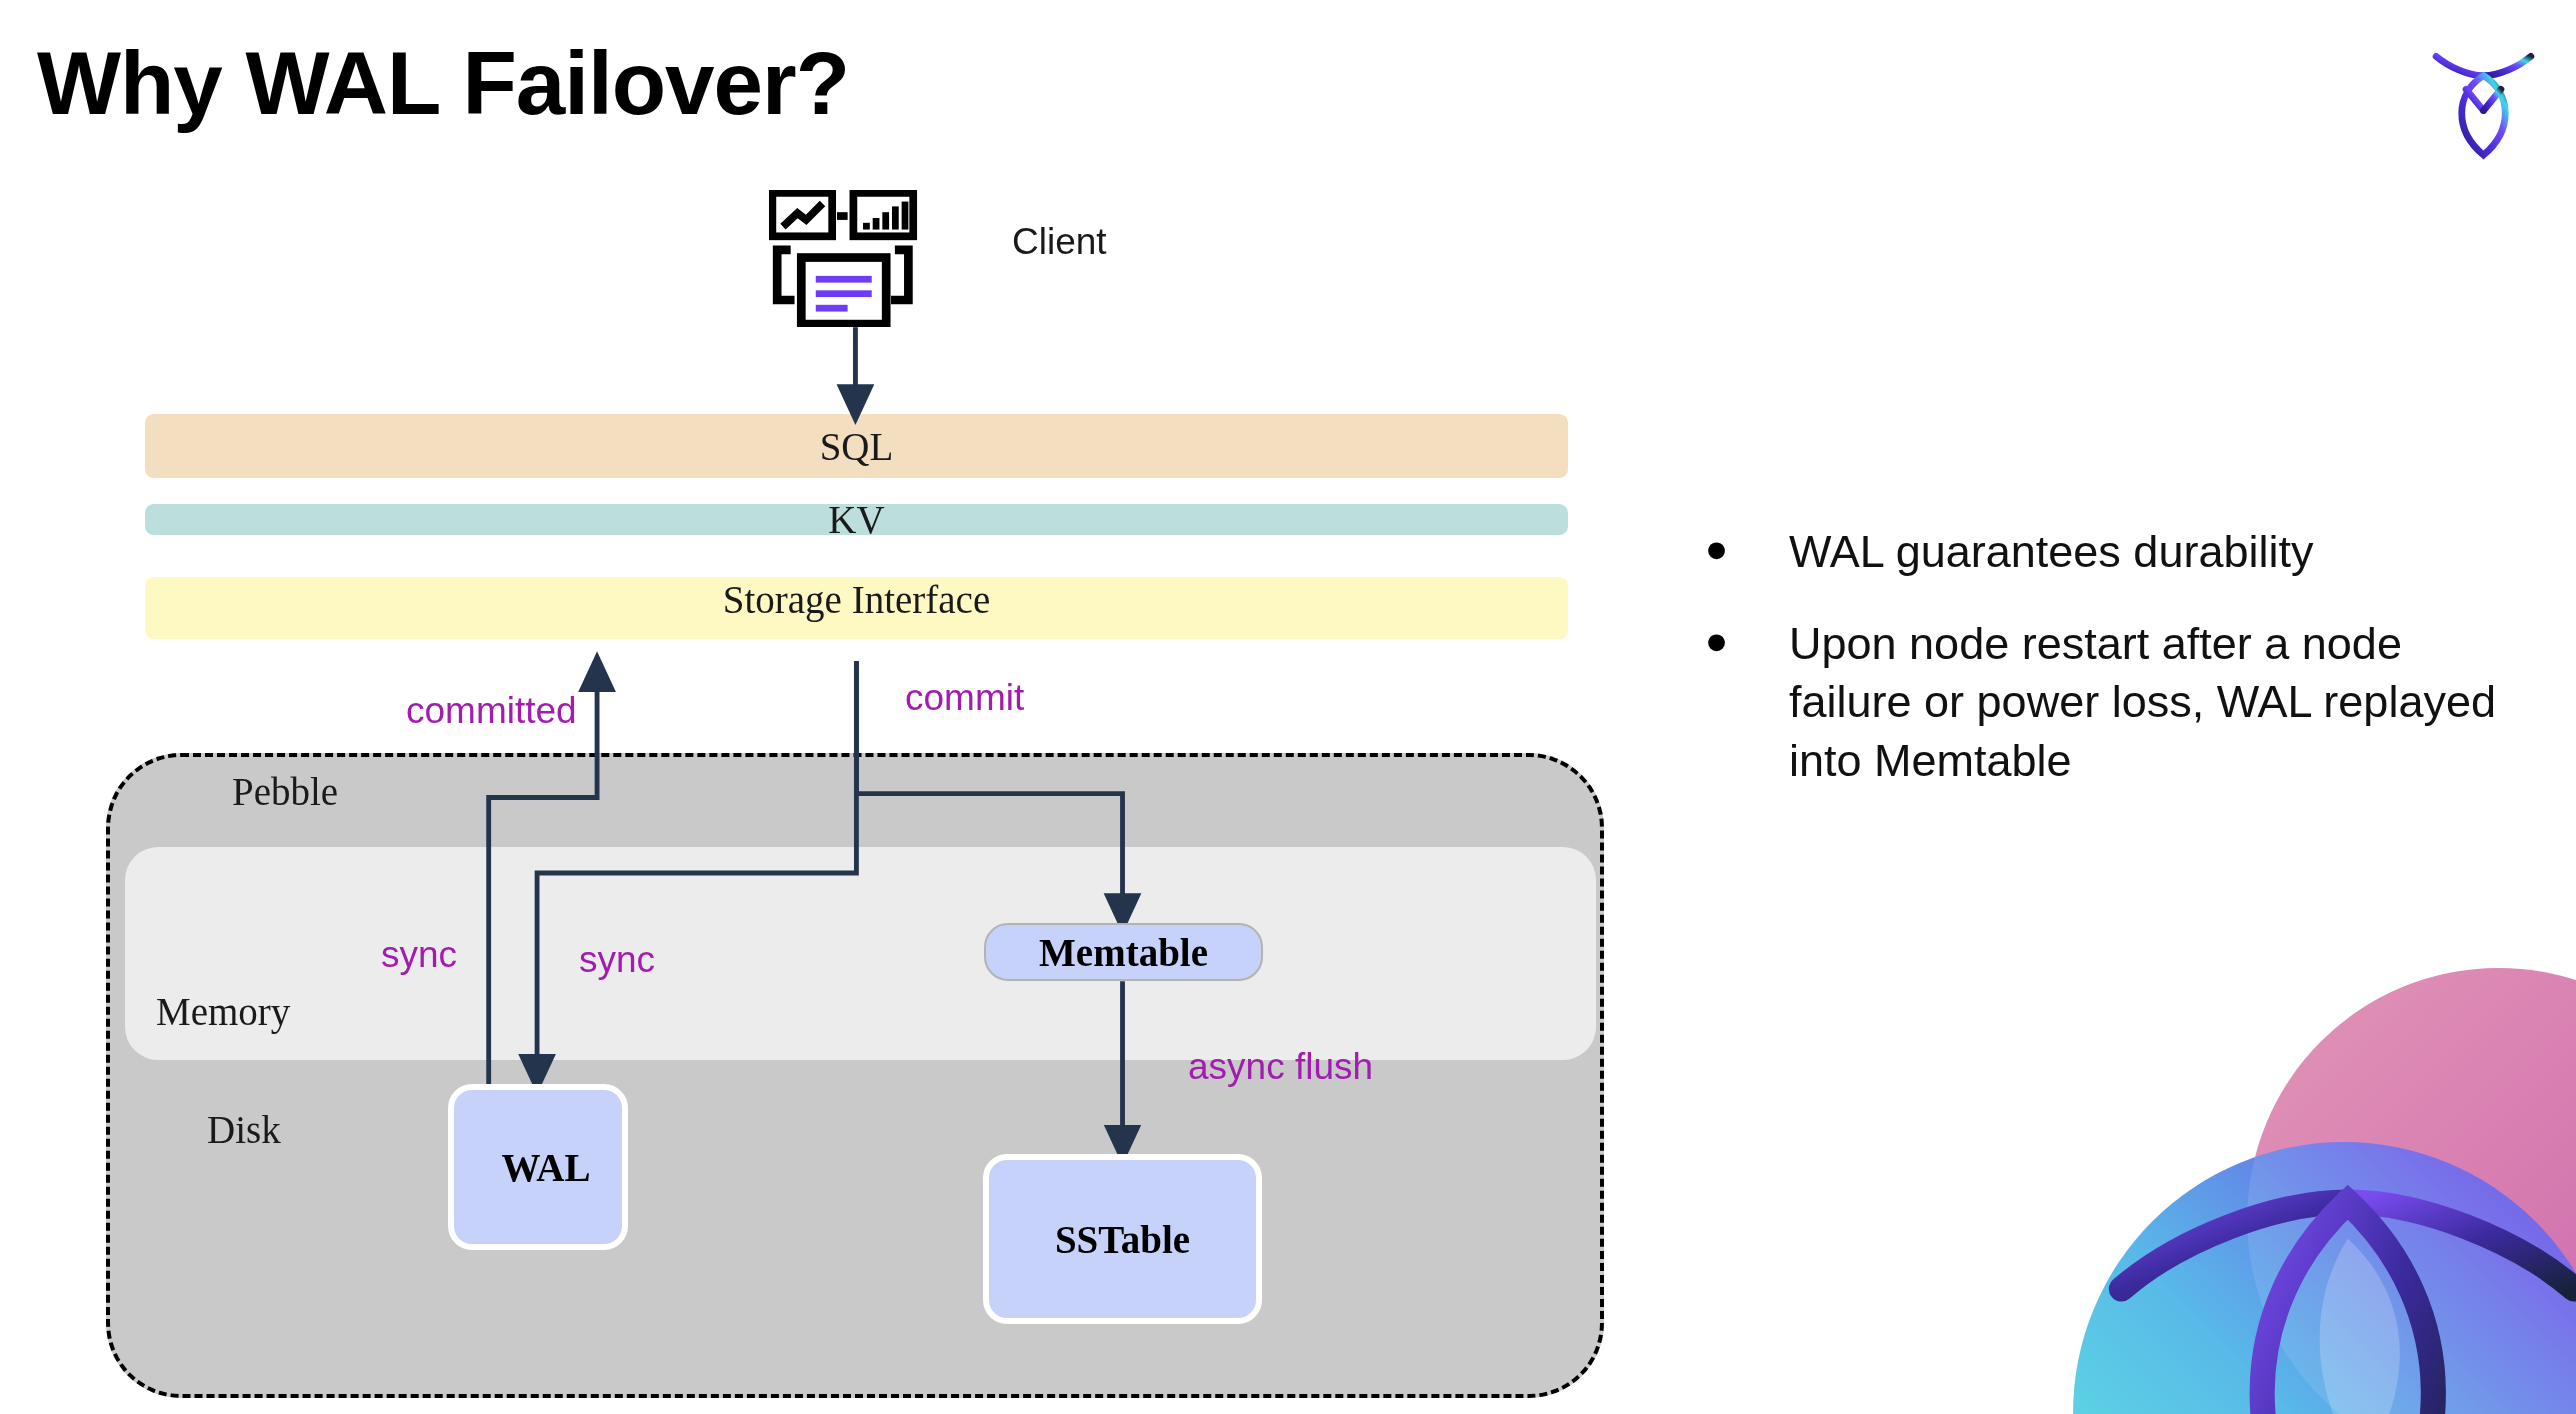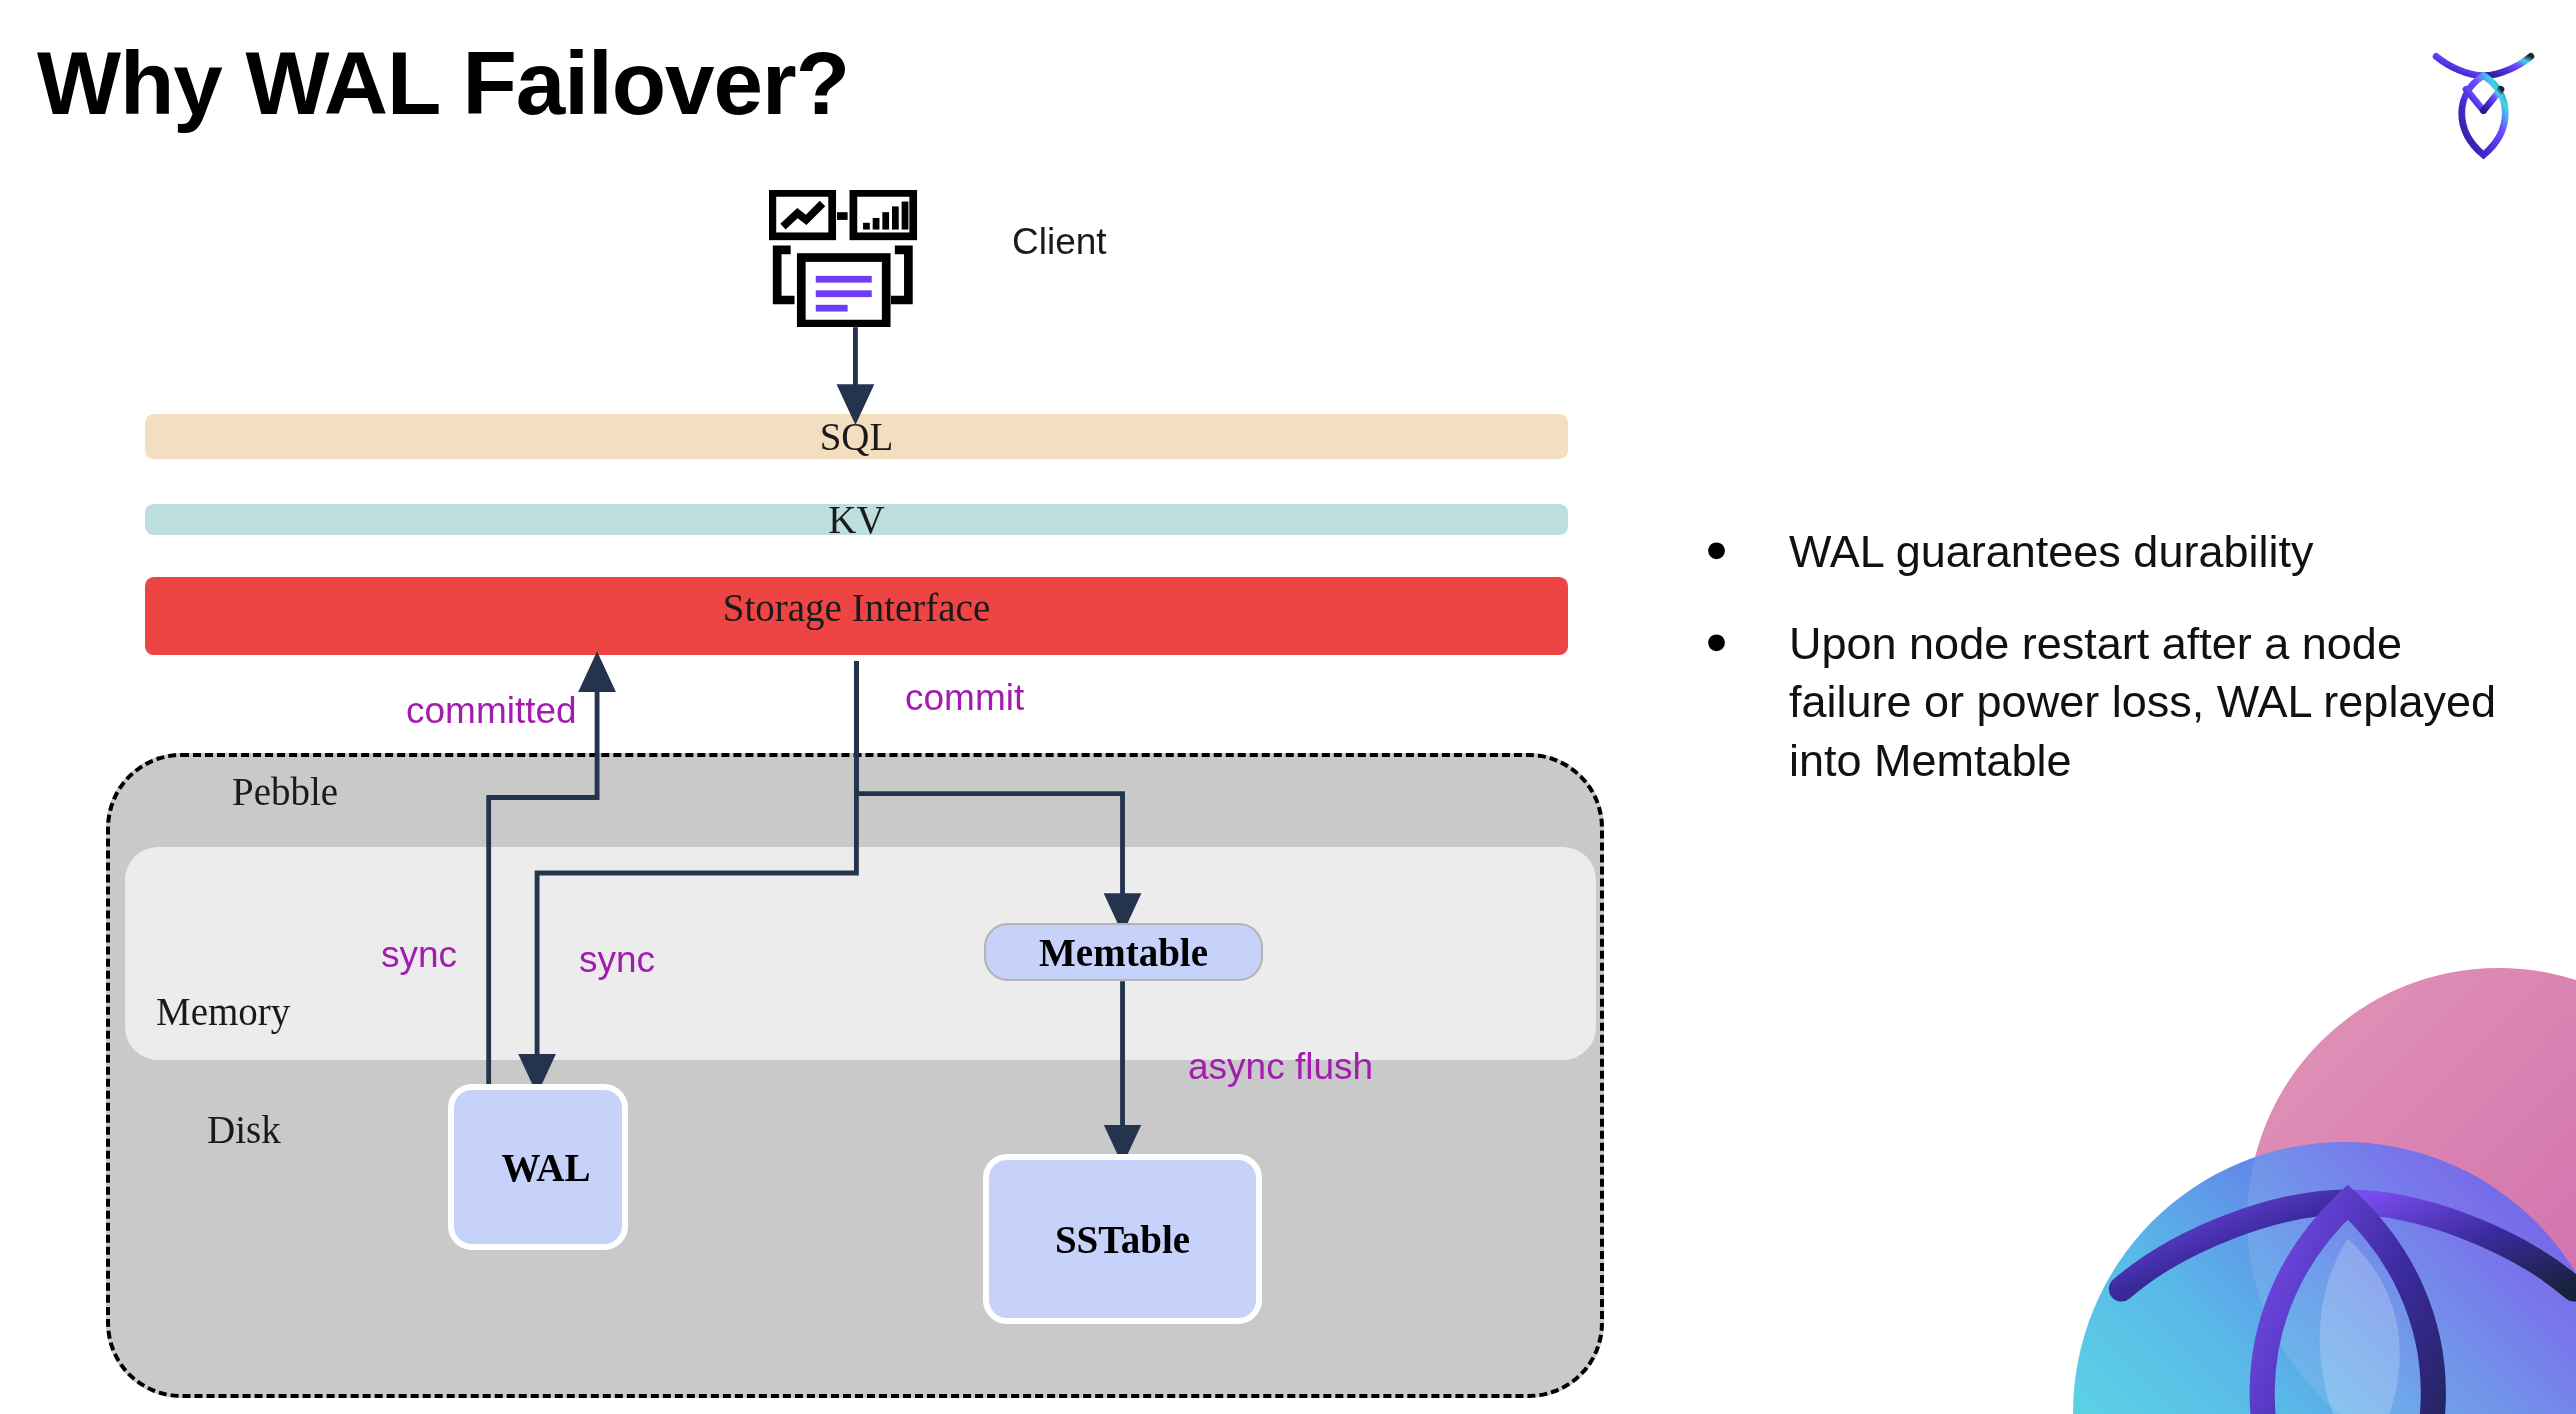--- a/index.html
+++ b/index.html
@@ -62,23 +62,23 @@
     left: 145px;
     width: 1423px;
     border-radius: 8.7px;
     display: flex;
     align-items: center;
     justify-content: center;
     font-family: "Liberation Serif", serif;
     font-size: 39px;
     color: #1a1a1a;
   }
-  .layer-sql { top: 414px;  height: 45px;  background: #f4dec0; }
+  .layer-sql { top: 414px;  height: 64px;  background: #f4dec0; }
   .layer-kv  { top: 504px;  height: 31px;  background: #bcdedd; }
-  .layer-si  { top: 577px;  height: 78px;  background: #ef4444; }
+  .layer-si  { top: 577px;  height: 62px;  background: #fef9c3; }
   .layer-si .layer-text { transform: translateY(-8.7px); }
 
   
   .pebble-box {
     position: absolute;
     left: 106px;
     top: 753px;
     width: 1498px;
     height: 645px;
     border: 4.8px dashed #000000;

